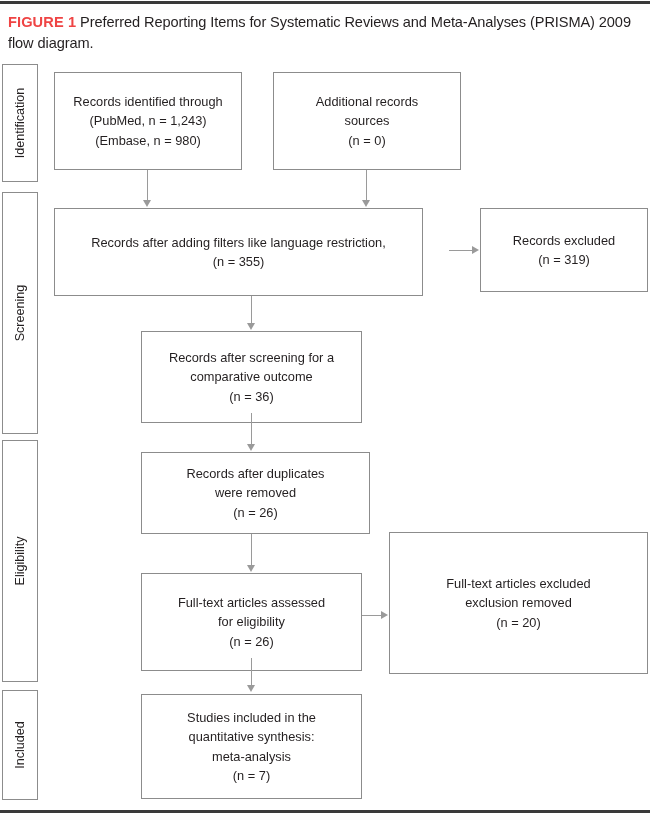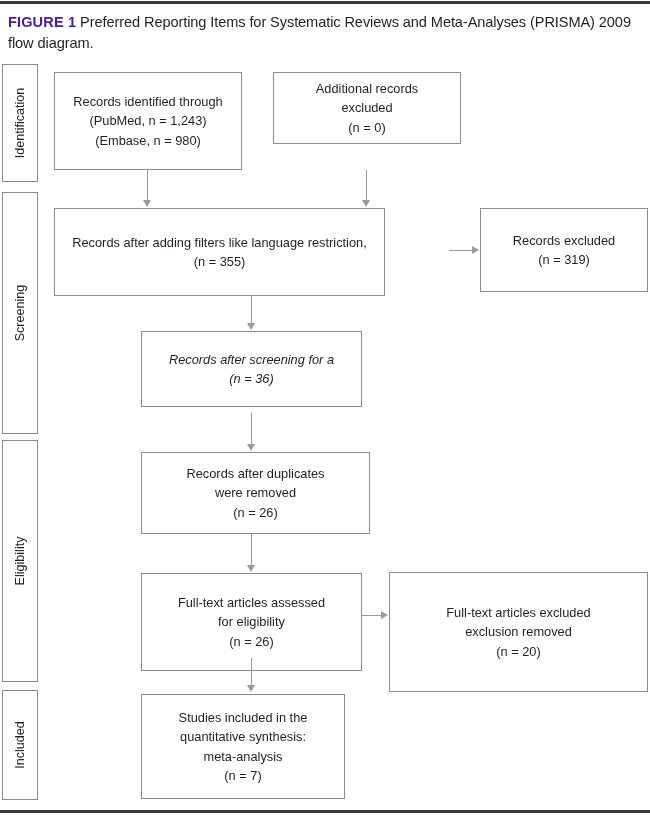--- a/index.html
+++ b/index.html
@@ -28,21 +28,21 @@
   #figure-caption {
     position: absolute;
     left: 8px;
     top: 12px;
     width: 640px;
     font-size: 14.6px;
     line-height: 1.42;
     letter-spacing: -0.1px;
   }
   #figure-caption .fignum {
-    color: #4c1d95;
+    color: #ef4444;
     font-weight: bold;
     letter-spacing: 0.1px;
   }
 
   
   .phase {
     position: absolute;
     left: 2px;
     width: 36px;
     border: 1px solid #8c8c8c;
@@ -126,60 +126,61 @@
 <div class="phase" style="top:690px; height:110px;">
   <span class="phase-label">Included</span>
 </div>
 
 <div class="fbox" style="left:54px; top:72px; width:188px; height:98px;">
   <span class="ln">Records identified through</span>
   <span class="ln">(PubMed, n = 1,243)</span>
   <span class="ln">(Embase, n = 980)</span>
 </div>
 
-<div class="fbox" style="left:273px; top:72px; width:188px; height:72px;">
+<div class="fbox" style="left:273px; top:72px; width:188px; height:98px;">
   <span class="ln">Additional records</span>
-  <span class="ln">excluded</span>
+  <span class="ln">sources</span>
   <span class="ln">(n = 0)</span>
 </div>
 
-<div class="fbox" style="left:54px; top:208px; width:331px; height:88px;">
+<div class="fbox" style="left:54px; top:208px; width:369px; height:88px;">
   <span class="ln">Records after adding filters like language restriction,</span>
   <span class="ln">(n = 355)</span>
 </div>
 
 <div class="fbox" style="left:480px; top:208px; width:168px; height:84px;">
   <span class="ln">Records excluded</span>
   <span class="ln">(n = 319)</span>
 </div>
 
-<div class="fbox" style="left:141px; top:331px; width:221px; height:76px;font-style:italic;">
+<div class="fbox" style="left:141px; top:331px; width:221px; height:92px;">
   <span class="ln">Records after screening for a</span>
+  <span class="ln">comparative outcome</span>
   <span class="ln">(n = 36)</span>
 </div>
 
 <div class="fbox" style="left:141px; top:452px; width:229px; height:82px;">
   <span class="ln">Records after duplicates</span>
   <span class="ln">were removed</span>
   <span class="ln">(n = 26)</span>
 </div>
 
 <div class="fbox" style="left:141px; top:573px; width:221px; height:98px;">
   <span class="ln">Full-text articles assessed</span>
   <span class="ln">for eligibility</span>
   <span class="ln">(n = 26)</span>
 </div>
 
-<div class="fbox" style="left:389px; top:572px; width:259px; height:120px;">
+<div class="fbox" style="left:389px; top:532px; width:259px; height:142px;">
   <span class="ln">Full-text articles excluded</span>
   <span class="ln">exclusion removed</span>
   <span class="ln">(n = 20)</span>
 </div>
 
-<div class="fbox" style="left:141px; top:694px; width:204px; height:105px;">
+<div class="fbox" style="left:141px; top:694px; width:221px; height:105px;">
   <span class="ln">Studies included in the</span>
   <span class="ln">quantitative synthesis:</span>
   <span class="ln">meta-analysis</span>
   <span class="ln">(n = 7)</span>
 </div>
 
 <div class="vline" style="left:147px; top:170px; height:31px;"></div>
 <div class="arrow-down" style="left:143px; top:200px;"></div>
 
 <div class="vline" style="left:366px; top:170px; height:31px;"></div>

